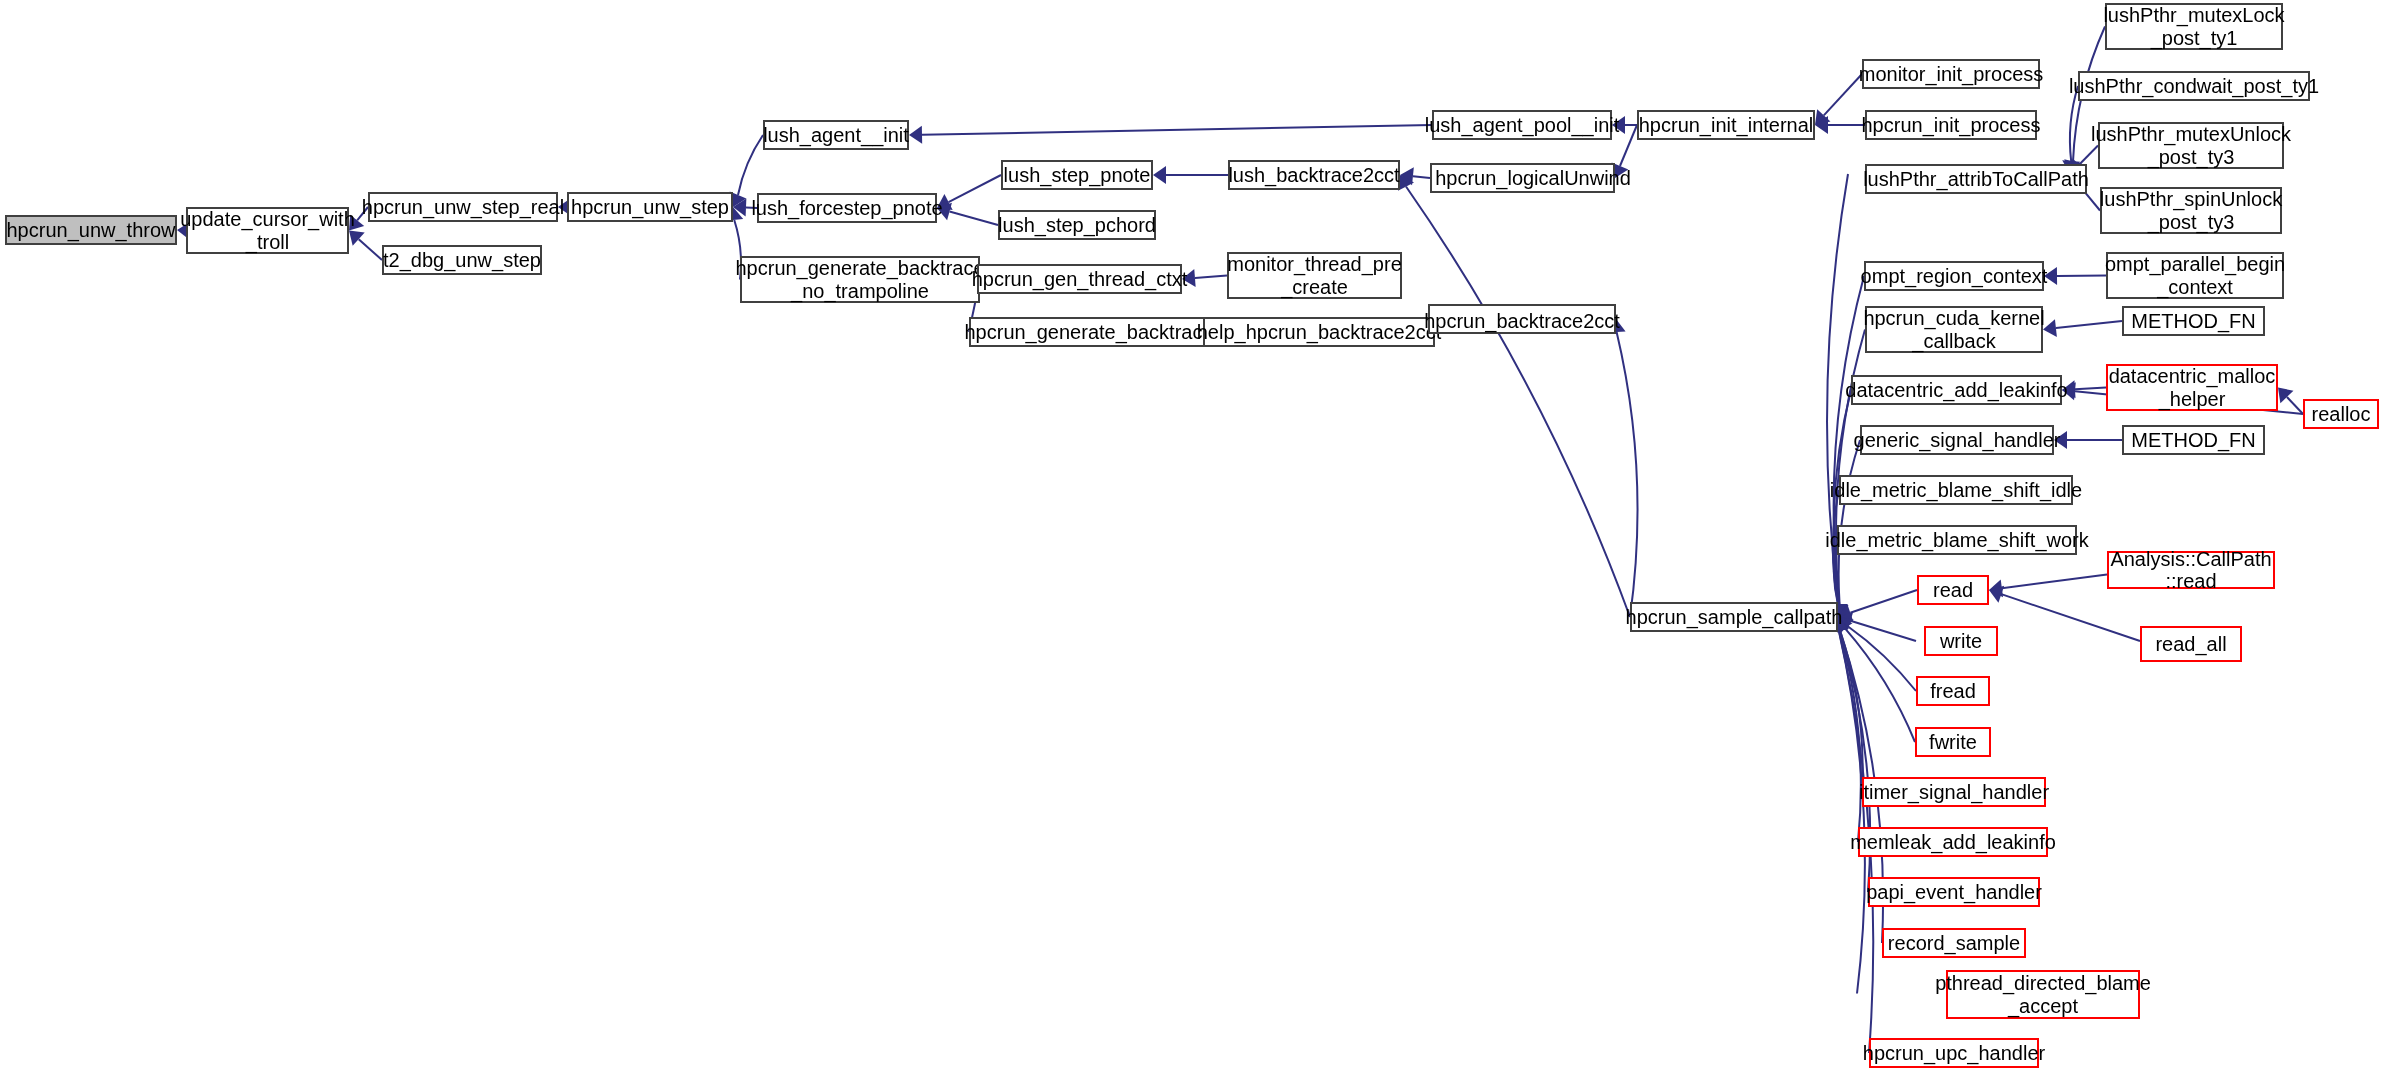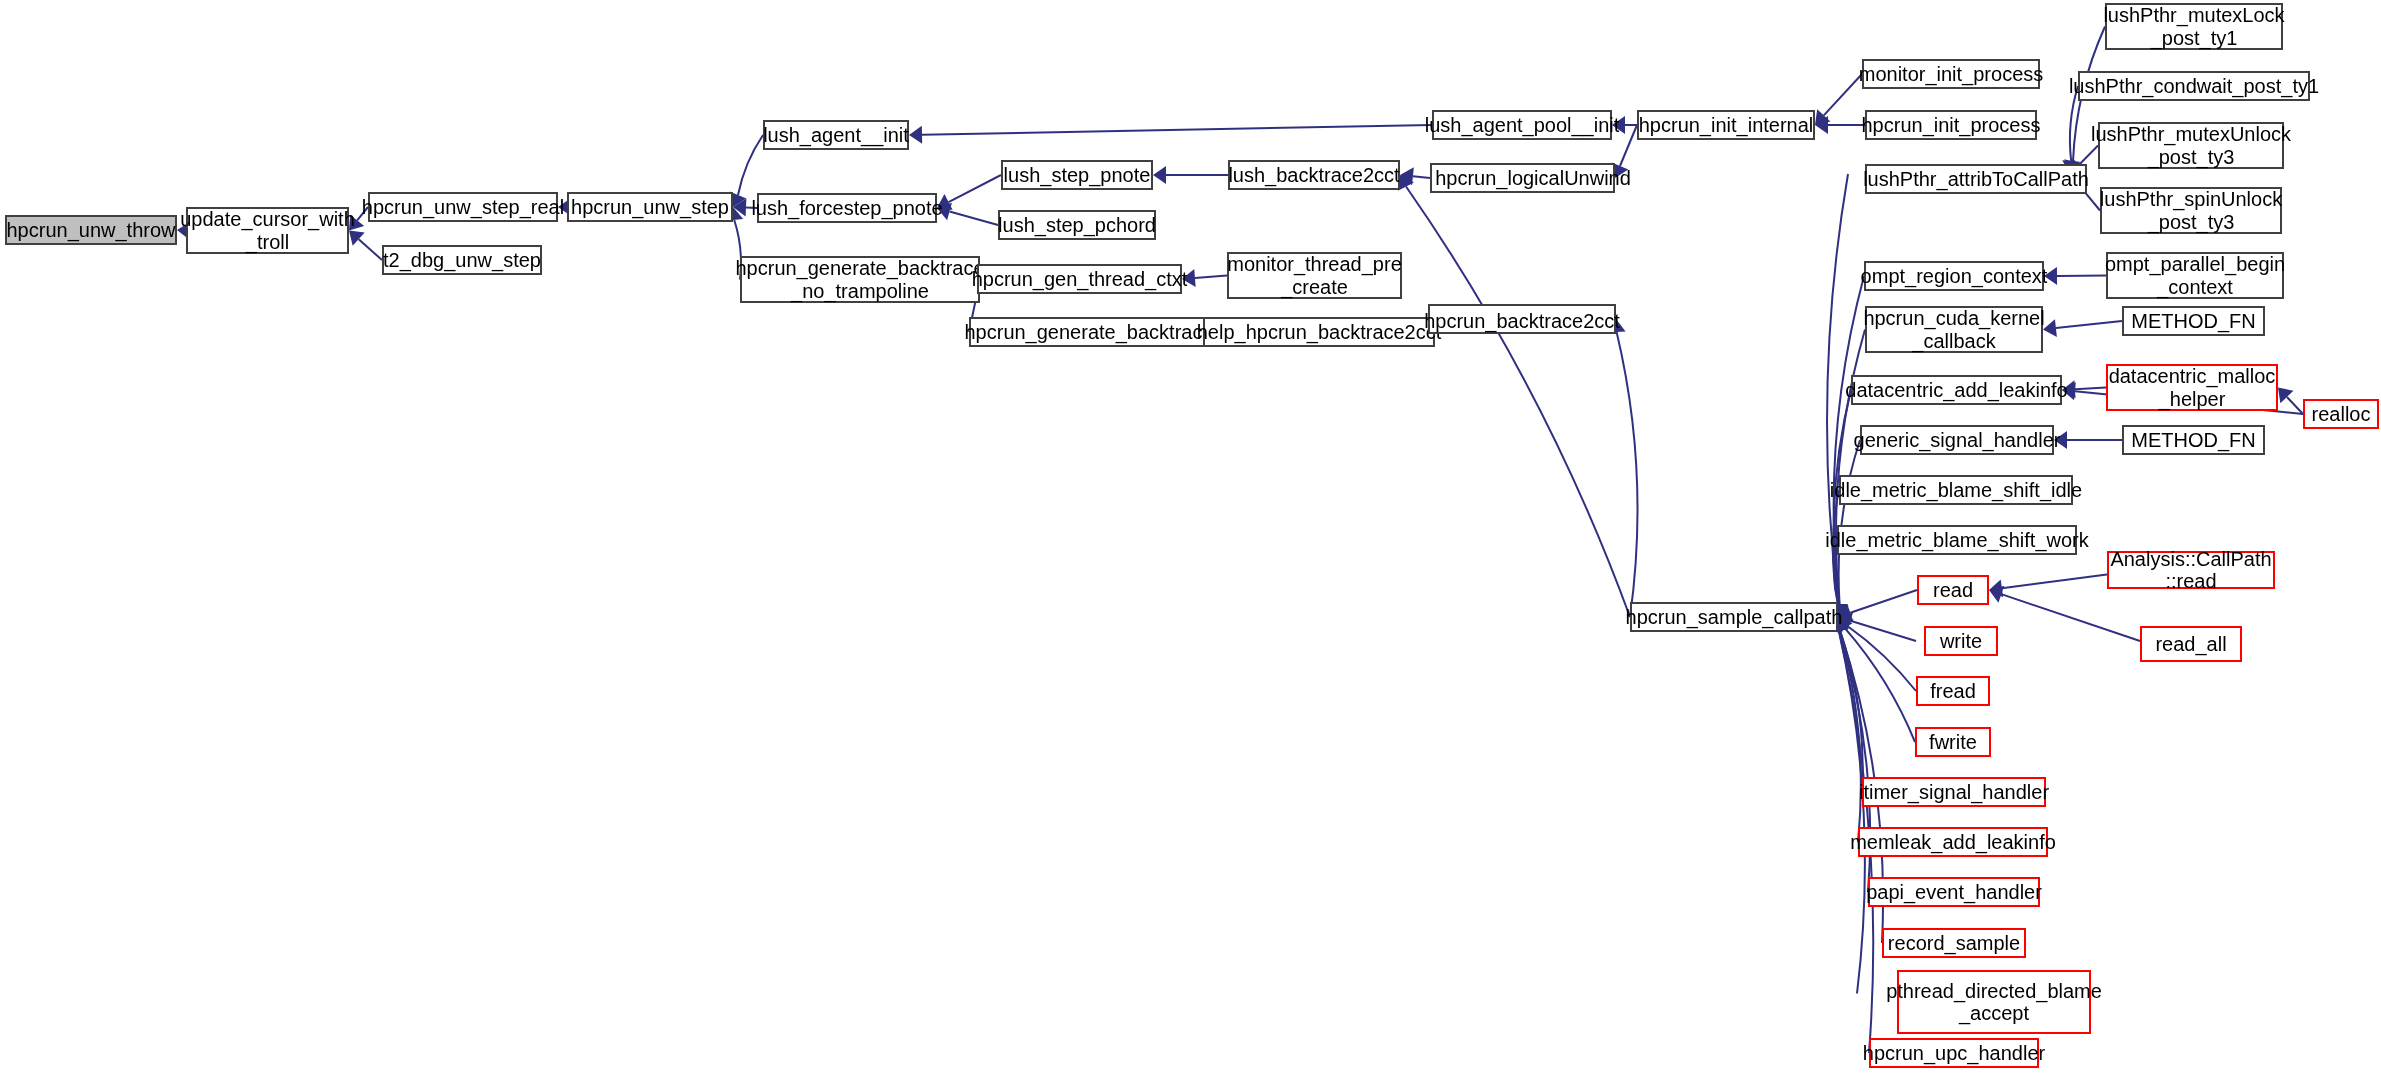--- a/index.html
+++ b/index.html
@@ -176,21 +176,21 @@
       <div class="node" style="left: 1839px; top: 475px; width: 234px; height: 30px;"><span>idle_metric_blame_shift_idle</span></div>
       <div class="node" style="left: 1837px; top: 525px; width: 240px; height: 30px;"><span>idle_metric_blame_shift_work</span></div>
       <div class="node red" style="left: 1917px; top: 575px; width: 72px; height: 30px;"><span>read</span></div>
       <div class="node red" style="left: 1916px; top: 626px; width: 74px; height: 30px; margin-left: 8px;"><span>write</span></div>
       <div class="node red" style="left: 1916px; top: 676px; width: 74px; height: 30px;"><span>fread</span></div>
       <div class="node red" style="left: 1915px; top: 727px; width: 76px; height: 30px;"><span>fwrite</span></div>
       <div class="node red" style="left: 1862px; top: 777px; width: 184px; height: 30px;"><span>itimer_signal_handler</span></div>
       <div class="node red" style="left: 1858px; top: 827px; width: 190px; height: 30px;"><span>memleak_add_leakinfo</span></div>
       <div class="node red" style="left: 1868px; top: 877px; width: 172px; height: 30px; text-align: right;"><span>papi_event_handler</span></div>
       <div class="node red" style="left: 1882px; top: 928px; width: 144px; height: 30px;"><span>record_sample</span></div>
-      <div class="node red" style="left: 1897px; top: 970px; width: 194px; height: 64px;"><span>pthread_directed_blame
+      <div class="node red" style="left: 1946px; top: 970px; width: 194px; height: 49px;"><span>pthread_directed_blame
 _accept</span></div>
       <div class="node red" style="left: 1869px; top: 1038px; width: 170px; height: 30px;"><span>hpcrun_upc_handler</span></div>
       <div class="node" style="left: 2105px; top: 3px; width: 178px; height: 47px;"><span>lushPthr_mutexLock
 _post_ty1</span></div>
       <div class="node" style="left: 2078px; top: 71px; width: 232px; height: 30px;"><span>lushPthr_condwait_post_ty1</span></div>
       <div class="node" style="left: 2098px; top: 122px; width: 186px; height: 47px; justify-content: center;"><span>lushPthr_mutexUnlock
 _post_ty3</span></div>
       <div class="node" style="left: 2100px; top: 187px; width: 182px; height: 47px;"><span>lushPthr_spinUnlock
 _post_ty3</span></div>
       <div class="node" style="left: 2106px; top: 252px; width: 178px; height: 47px;"><span>ompt_parallel_begin

